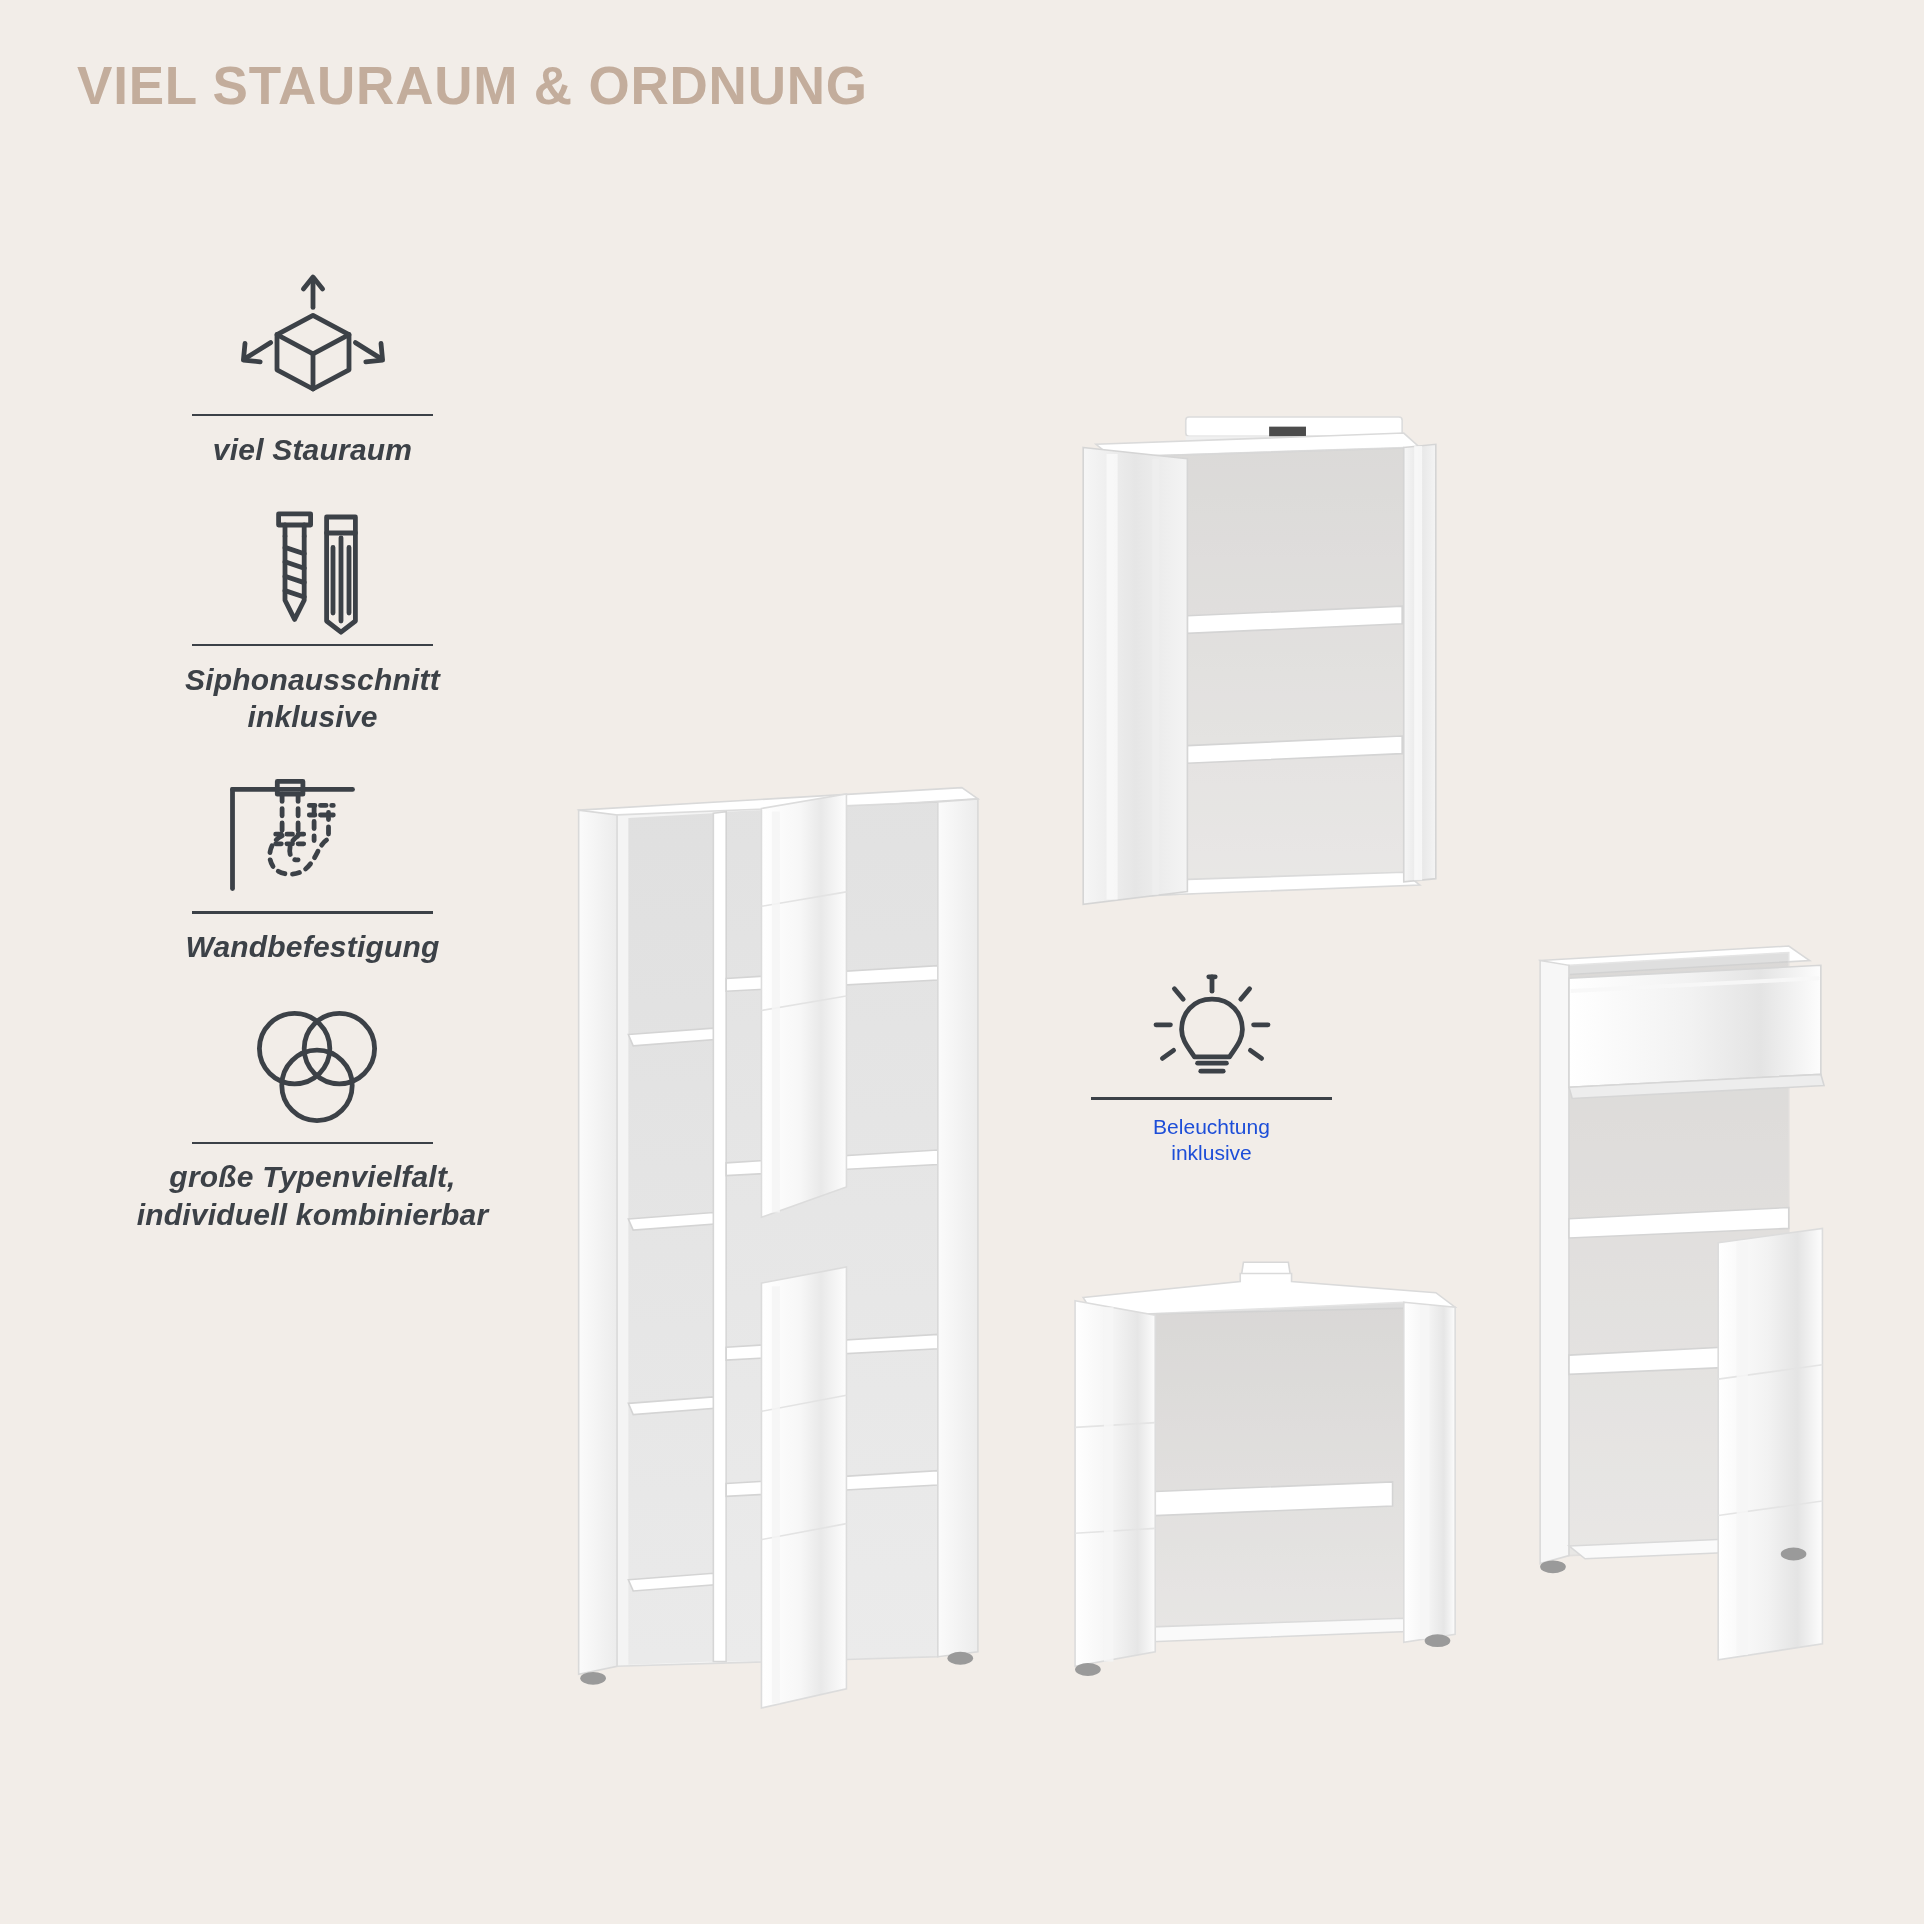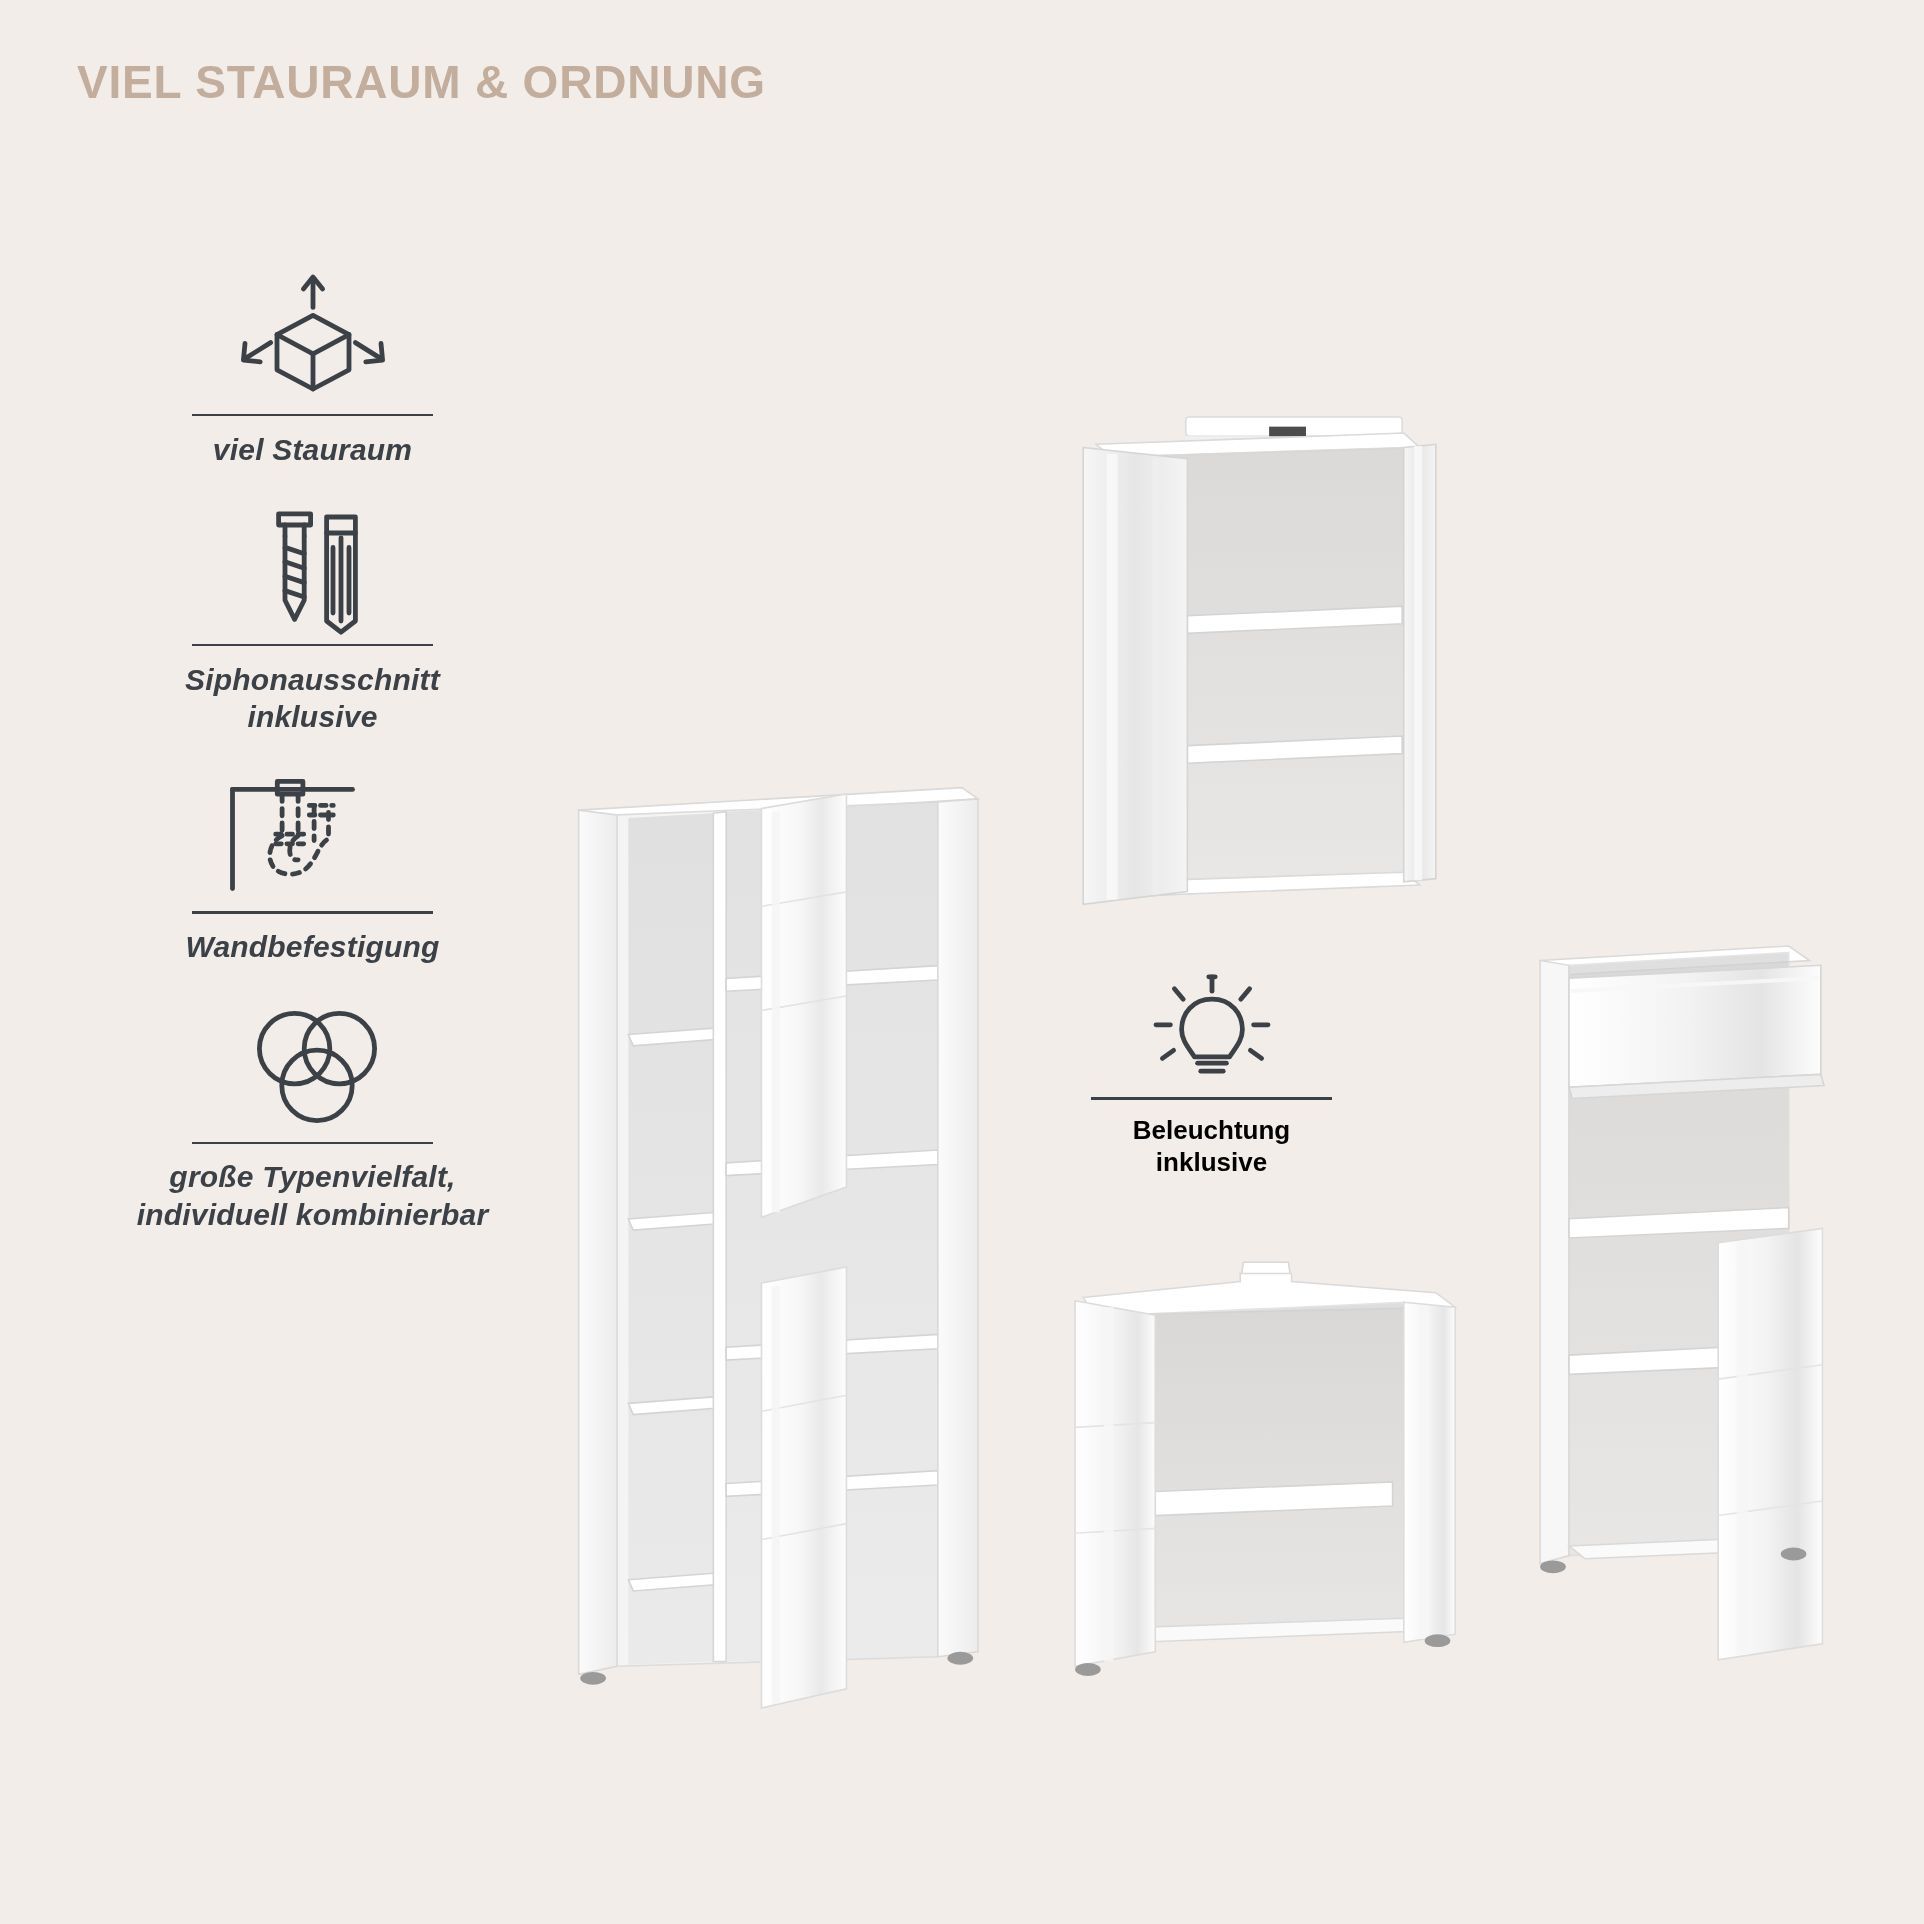--- a/index.html
+++ b/index.html
@@ -19,21 +19,21 @@
     width: 1925px;
     height: 1925px;
     background: #f2ede8;
   }
 
   
   .headline {
     position: absolute;
     left: 77px;
     top: 58px;
-    font-size: 46px;
+    font-size: 53px;
     font-weight: 700;
     letter-spacing: 0.8px;
     color: #c3ad9c;
     line-height: 1.05;
     white-space: nowrap;
   }
 
   
   .features {
     position: absolute;
@@ -82,23 +82,23 @@
     align-items: center;
     justify-content: center;
   }
   .feature-light .rule {
     width: 241px;
     height: 2.4px;
     background: #3c4147;
     margin: 3.2px auto 14.4px auto;
   }
   .feature-light .caption {
-    font-size: 26px;
-    font-weight: 700;
-    color: #000000;
+    font-size: 21px;
+    font-weight: 400;
+    color: #1d4ed8;
     line-height: 1.25;
   }
 
   
   .furniture {
     position: absolute;
   }
   #tall-cabinet { left: 561px; top: 770px; }
   #mirror-cabinet { left: 1067px; top: 401px; }
   #vanity-unit { left: 1059px; top: 1251px; }

